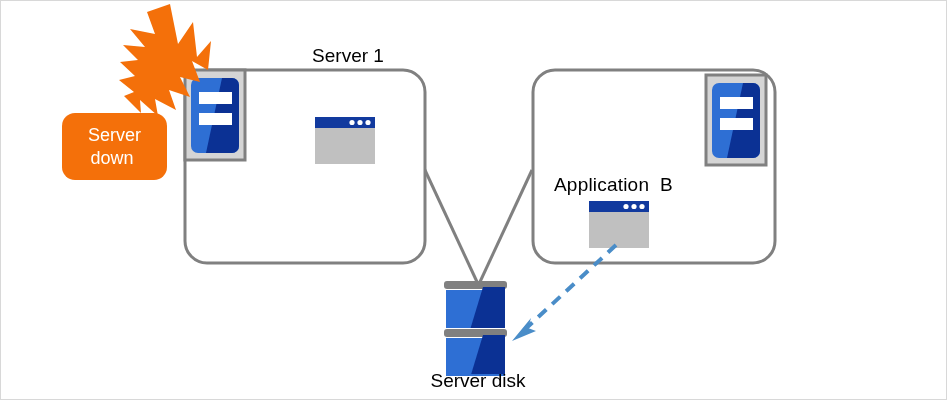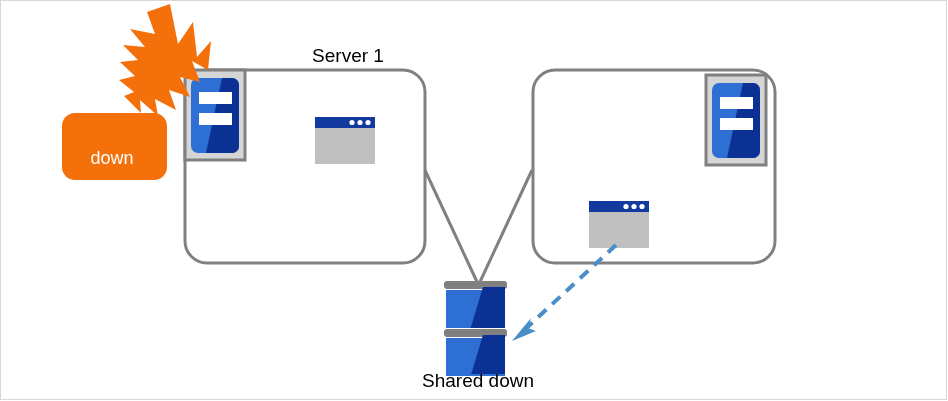--- a/index.html
+++ b/index.html
@@ -166,21 +166,23 @@
     <g>
       <rect x="62" y="113" width="105" height="67" rx="13" ry="13" fill="#f4700a"></rect>
     </g>
 
   </svg>
 
   <div class="label title-label" style="left:285px; top:32px; width:126px;margin-top:14px;">Server 1</div>
 
 
 
+  <div class="label app-label" style="left:554px; top:175px;">Application  B</div>
 
-  <div class="label disk-label" style="left:378px; top:371px; width:200px;">Shared down</div>
+  <div class="label disk-label" style="left:378px; top:371px; width:200px;">Server disk</div>
 
+  <div class="badge-text" style="left:62px; top:124px; width:105px;">Server</div>
 
   <div class="badge-text" style="left:62px; top:147px; width:100px;">down</div>
 
   <div class="page-border"></div>
 
 </div>
 
 </body></html>

